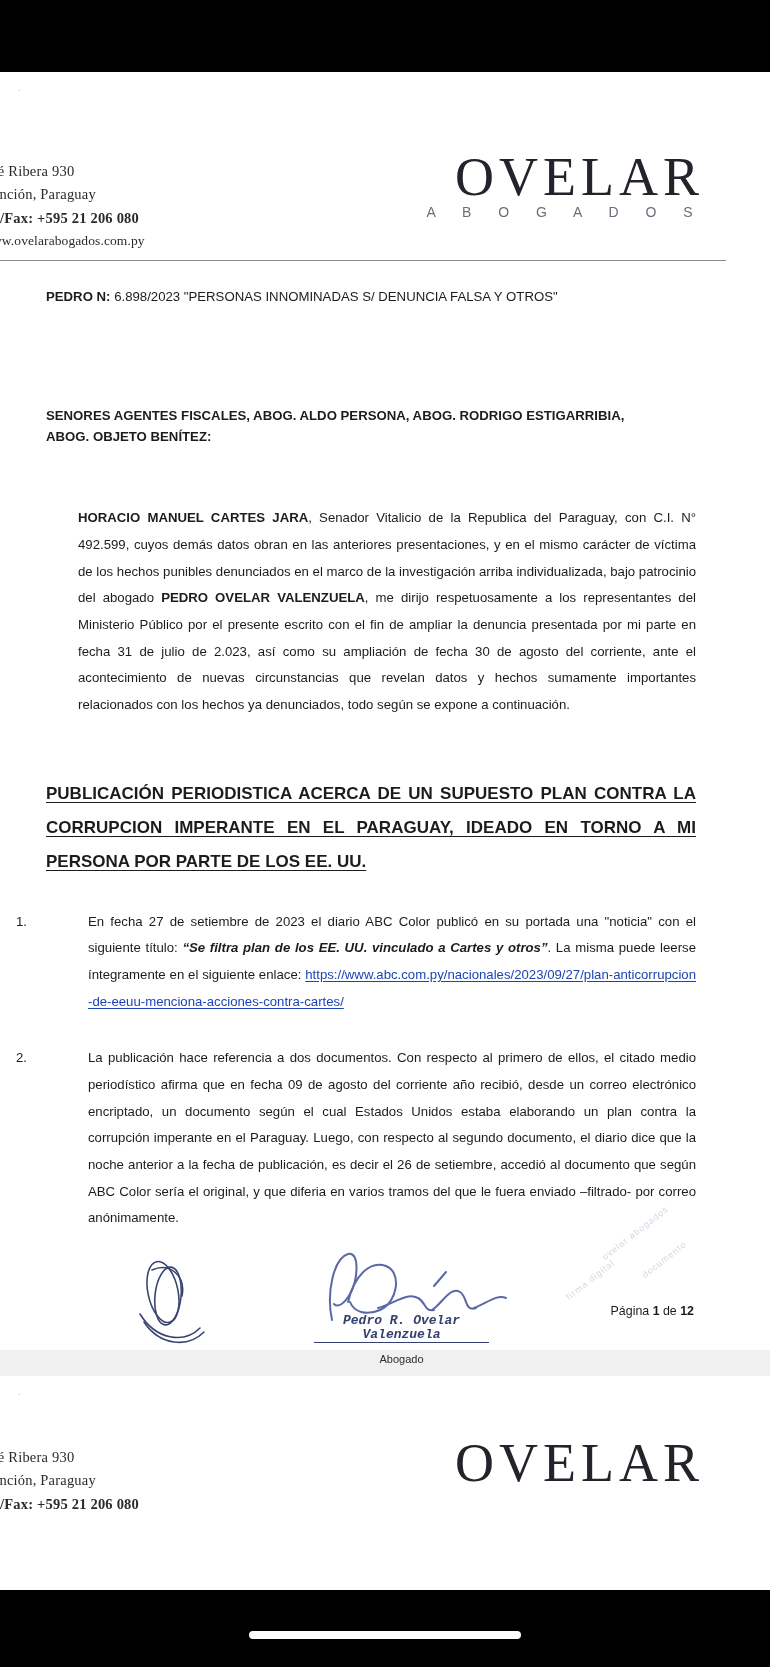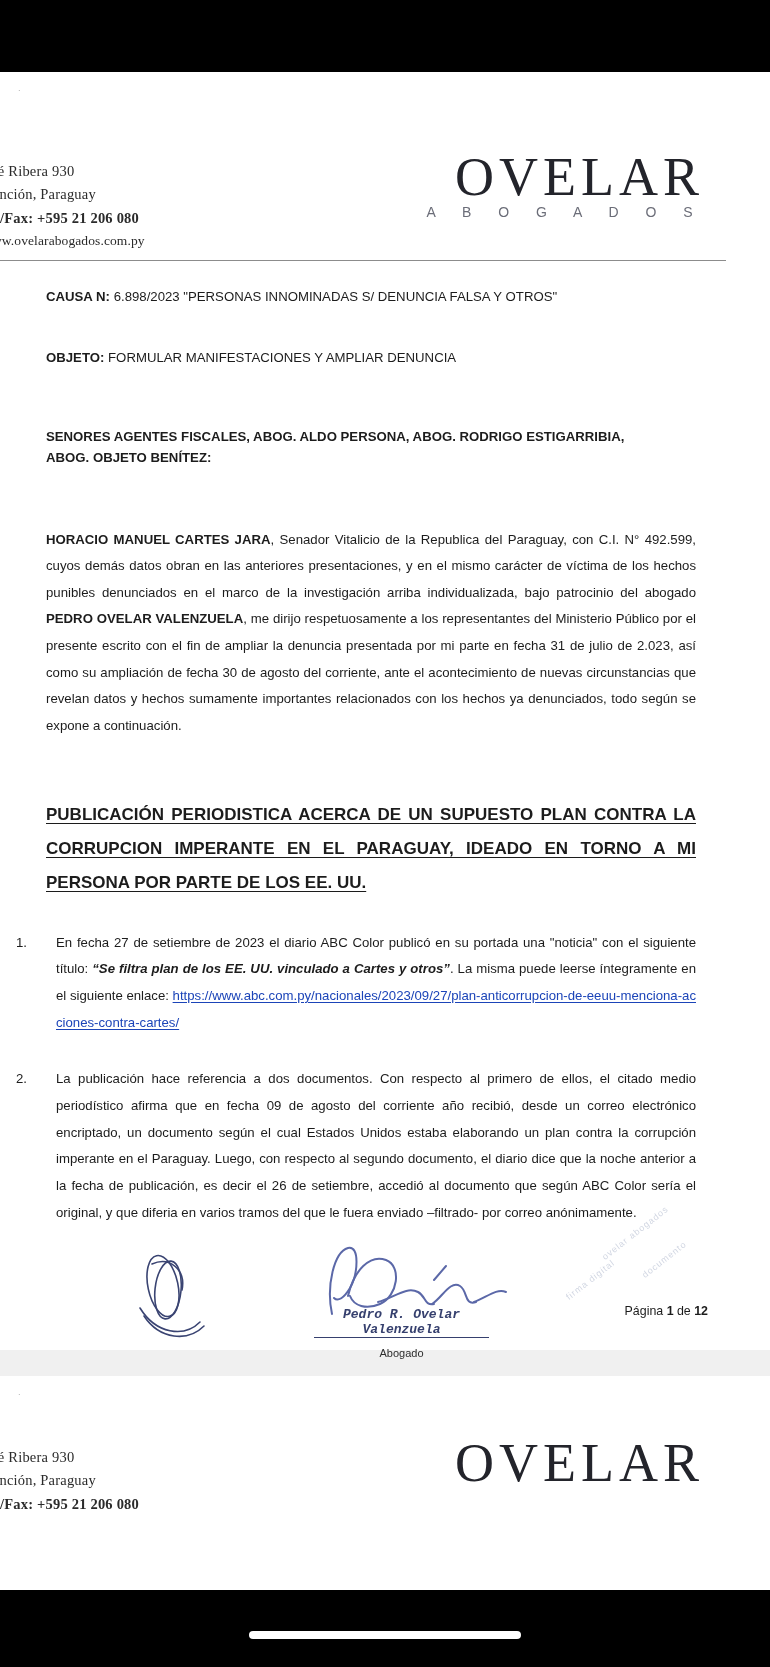--- a/index.html
+++ b/index.html
@@ -90,20 +90,21 @@
   .line-causa, .line-objeto, .line-senores {
     font-size:13.2px; line-height:1.6;
   }
   b, .b { font-weight:700; }
 
   .para {
     text-align:justify;
     text-justify:inter-word;
     line-height:2.02;
     font-size:13.2px;
+    margin-left:32px;
   }
 
   .heading-underline {
     text-decoration: underline;
     text-underline-offset: 3px;
     text-align:justify;
     line-height:2.0;
     font-size:17px;
   }
 
@@ -134,21 +135,21 @@
   .sig-name {
     font-family:Liberation Mono, monospace;
     font-style:italic; font-weight:700;
     font-size:13px; line-height:1.1;
     border-bottom:1px solid #36406e; display:inline-block;
   }
   .sig-role { font-size:11px; margin-top:2px; color:#2d2d2d; }
   .sig-mat { font-size:11.5px; margin-top:13px; color:#2d2d2d; }
 
   .page-footer {
-    position:absolute; right:62px; bottom:32px;
+    position:absolute; right:76px; bottom:32px;
     font-size:12.4px; color:#1c1c1c;
   }
 
   
   .scan-artifact {
     position:absolute; pointer-events:none;
     color:#c9cfdd; font-size:9px; letter-spacing:1px;
     transform:rotate(-38deg); transform-origin:left top;
     white-space:nowrap; opacity:.85;
   }
@@ -182,30 +183,26 @@
       </div>
 
       <div class="lh-rule"></div>
     </div>
 
     <div class="doc-body">
 
       <div class="spacer-sm"></div>
 
       <div class="line-causa">
-        <b>CAUSA N:</b>
+        <b>PEDRO N:</b>
         <span>6.898/2023 "PERSONAS INNOMINADAS S/ DENUNCIA FALSA Y OTROS"</span>
       </div>
 
       <div class="spacer-lg"></div>
 
-      <div class="line-objeto">
-        <b>OBJETO:</b>
-        <span>FORMULAR MANIFESTACIONES Y AMPLIAR DENUNCIA</span>
-      </div>
 
       <div class="spacer-lg"></div>
       <div class="spacer-sm"></div>
 
       <div class="line-senores b">SENORES AGENTES FISCALES, ABOG. ALDO PERSONA, ABOG. RODRIGO ESTIGARRIBIA,</div>
       <div class="line-senores b">ABOG. OBJETO BENÍTEZ:</div>
 
       <div class="spacer-lg"></div>
       <div class="spacer-sm"></div>
 

